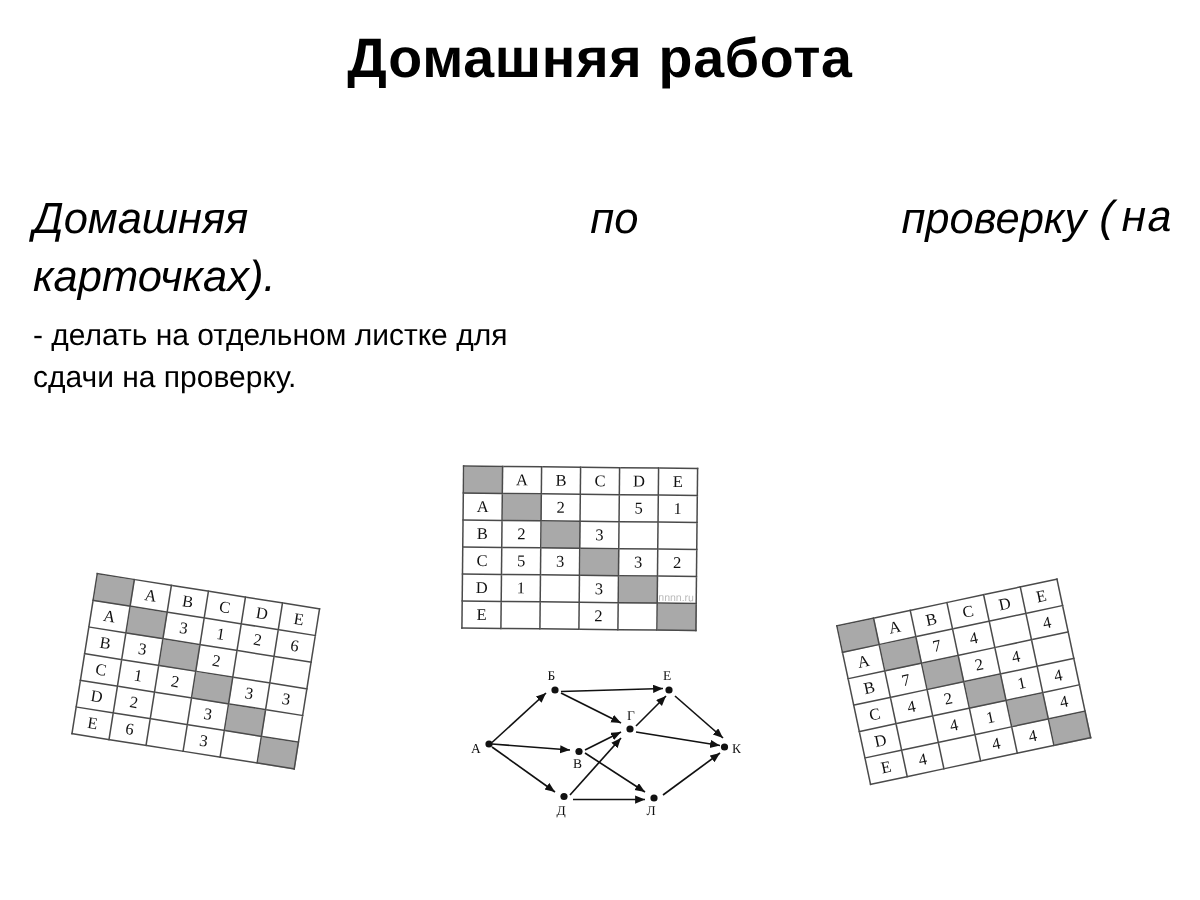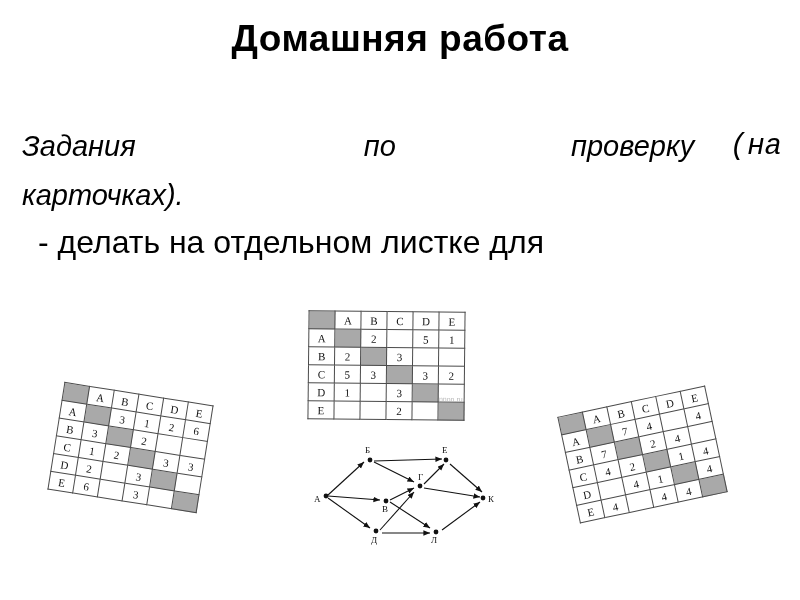--- a/index.html
+++ b/index.html
@@ -41,23 +41,23 @@
   }
 
   .line-italic {
     font-size: 29px;
     font-style: italic;
     text-align: justify;
     line-height: 1.28;
     margin: 0;
   }
   .line-plain {
-    font-size: 32px;
+    font-size: 20px;
     line-height: 1.28;
-    margin: 16px;
+    margin: 0;
     white-space: nowrap;
   }
 
   
   table.grid {
     border-collapse: collapse;
     background: #ffffff;
   }
   table.grid td {
     border: 1px solid #4a4a4a;
@@ -131,28 +131,29 @@
 </head>
 <body>
 
 <div id="slide">
 
   <div id="title">Домашняя работа</div>
 
   <div id="body-text">
     <p class="line-italic">
       <span style="display:inline-block;width:100%;">
-        <span style="float:left;">Задания</span>
+        <span style="float:left;">Домашняя</span>
         <span style="position:relative;left:30%;margin-top:16px;">по</span>
         <span style="float:right;font-family:Liberation Mono, monospace;">(на</span>
         <span style="position:relative;left:52%;">проверку</span>
       </span>
     </p>
-    <p class="line-italic" style="margin-top:12px;">карточках).</p>
+    <p class="line-italic" style="margin-top:2px;">карточках).</p>
     <p class="line-plain" style="margin-top:8px;">- делать на отдельном листке для</p>
+    <p class="line-plain" style="margin-top:2px;">сдачи на проверку.</p>
   </div>
 
   <div id="table-top">
     <table class="grid">
       <tbody id="tbody-top">
           <tr>
             <td class="shaded"></td>
             <td>A</td>
             <td>B</td>
             <td>C</td>

